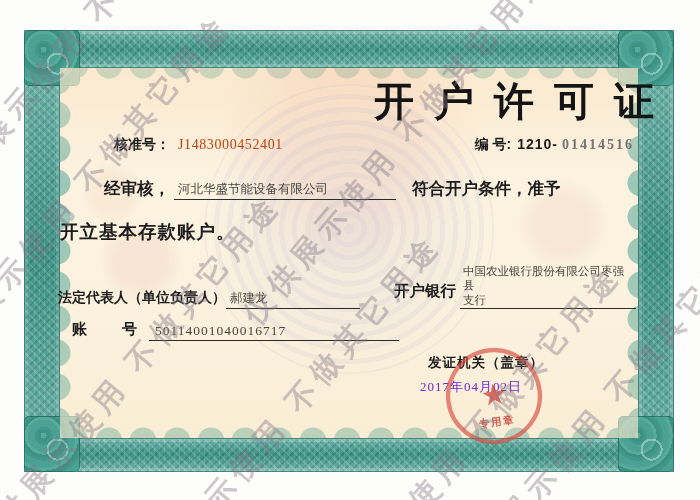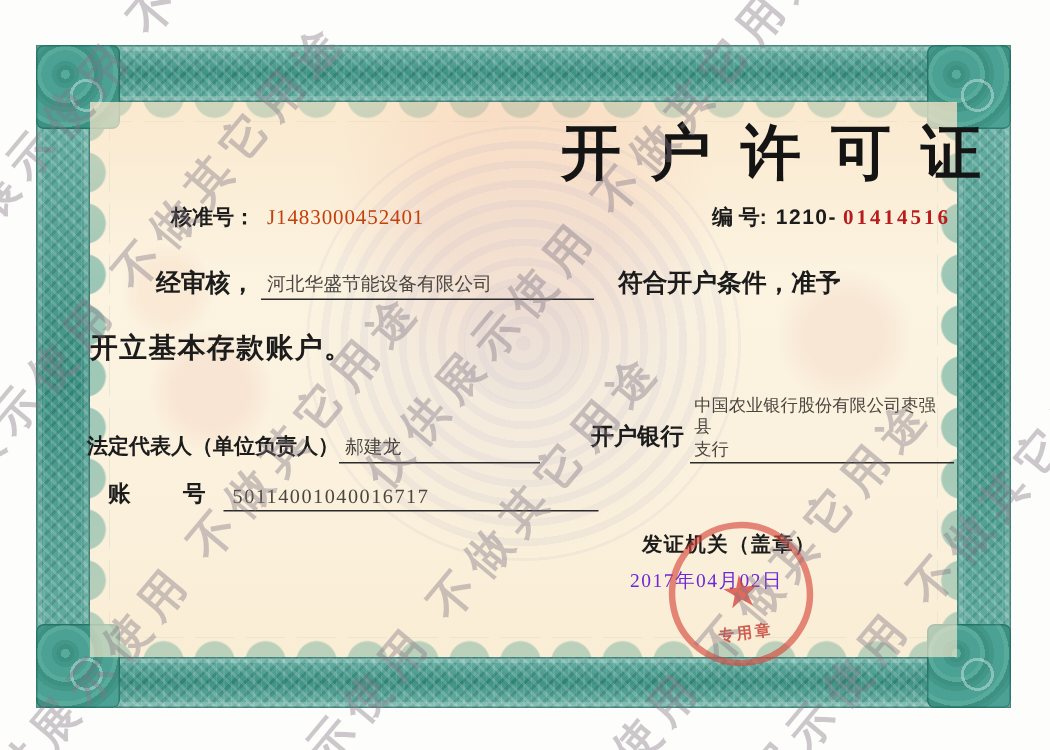--- a/index.html
+++ b/index.html
@@ -73,21 +73,21 @@
   .title{
     left:0;right:0;top:44px;margin:0;text-align:right;
     font-family:"Liberation Serif","DejaVu Serif",serif;
     font-size:40px;font-weight:800;letter-spacing:20px;text-indent:20px;color:#141414;
   }
   .approval{left:58px;top:106px;font-size:14px;}
   .lbl{font-weight:700;margin-left:32px;}
   .val{font-family:"Liberation Serif","DejaVu Serif",serif;color:#c2410c;letter-spacing:.6px;margin-left:8px;}
   .serial{right:40px;top:106px;font-size:14px;}
   .serial .prefix{font-weight:700;margin-left:6px;letter-spacing:1px;}
-  .serial-num{color:#b91c1c;font-weight:700;font-family:"Liberation Serif","DejaVu Serif",serif;letter-spacing:2px;margin-left:4px;}
+  .serial-num{color:#737373;font-weight:700;font-family:"Liberation Serif","DejaVu Serif",serif;letter-spacing:2px;margin-left:4px;}
   .fill{
     display:inline-block;border-bottom:1.4px solid #2b2b2b;
     font-family:"Liberation Serif","DejaVu Serif",serif;color:#4b463f;
     vertical-align:baseline;
   }
   .review{left:80px;top:148px;display:flex;align-items:flex-end;white-space:nowrap;}
   .big{font-size:16.5px;font-weight:700;}
   .company{width:214px;font-size:12.5px;padding:0 4px 1px;}
   .review .big + .company{margin-left:4px;}
   .review .company + .big{margin-left:16px;}

